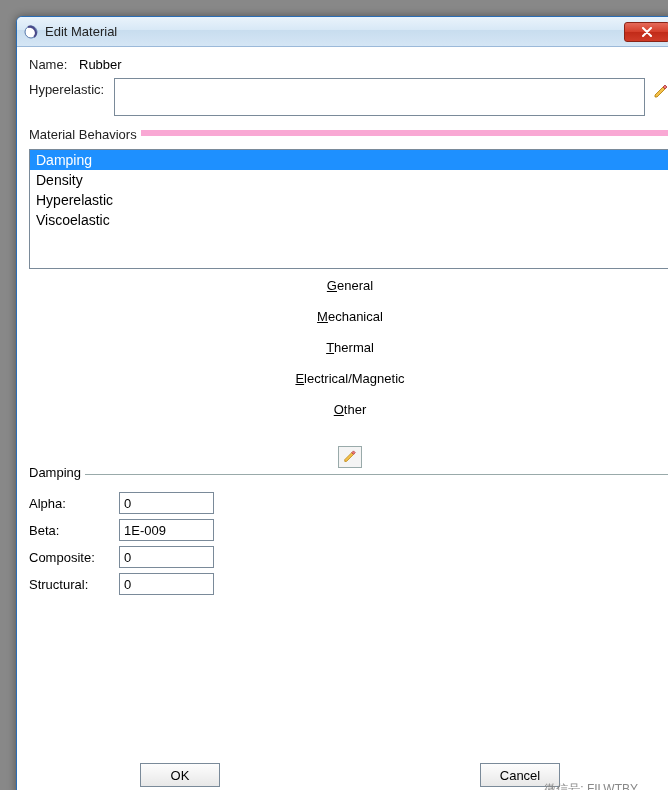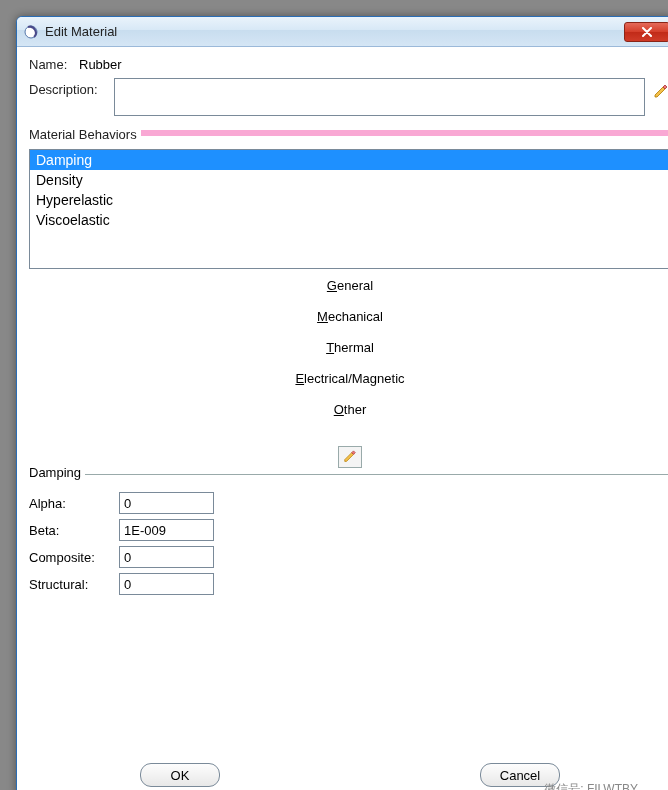--- a/index.html
+++ b/index.html
@@ -147,21 +147,21 @@
   display: flex;
   justify-content: center;
   gap: 260px;
   padding: 6px 0 2px 0;
 }
 .dlg-btn {
   min-width: 80px;
   height: 24px;
   border: 1px solid #7a8a99;
   background: linear-gradient(to bottom, #fdfdfd, #e8e8e8);
-  border-radius: 11px;
+  border-radius: 0;
   cursor: pointer;
   font-family: inherit;
   font-size: 13px;
 }
 .watermark {
   position: absolute;
   right: 30px; bottom: 8px;
   color: #888; font-size: 12px;
   pointer-events: none;
 }
@@ -188,21 +188,21 @@
     </div>
   </div>
 
   <div class="content">
     <div class="row name-row">
       <label class="name-label">Name:</label>
       <span class="name-value">Rubber</span>
     </div>
 
     <div class="row">
-      <label class="desc-label">Description:</label>
+      <label class="desc-label">Hyperelastic:</label>
       <textarea class="desc-area" value="" style=""></textarea>
       <div class="pencil">
         <svg width="16" height="16" viewBox="0 0 16 16">
           <path d="M2 13 L4 13 L12 5 L10 3 L2 11 Z" fill="#f4c04a" stroke="#b07800" stroke-width="0.8"></path>
           <path d="M10 3 L12 5 L14 3 L12 1 Z" fill="#e77" stroke="#a33" stroke-width="0.8"></path>
         </svg>
       </div>
     </div>
 
     <div class="fieldset">

